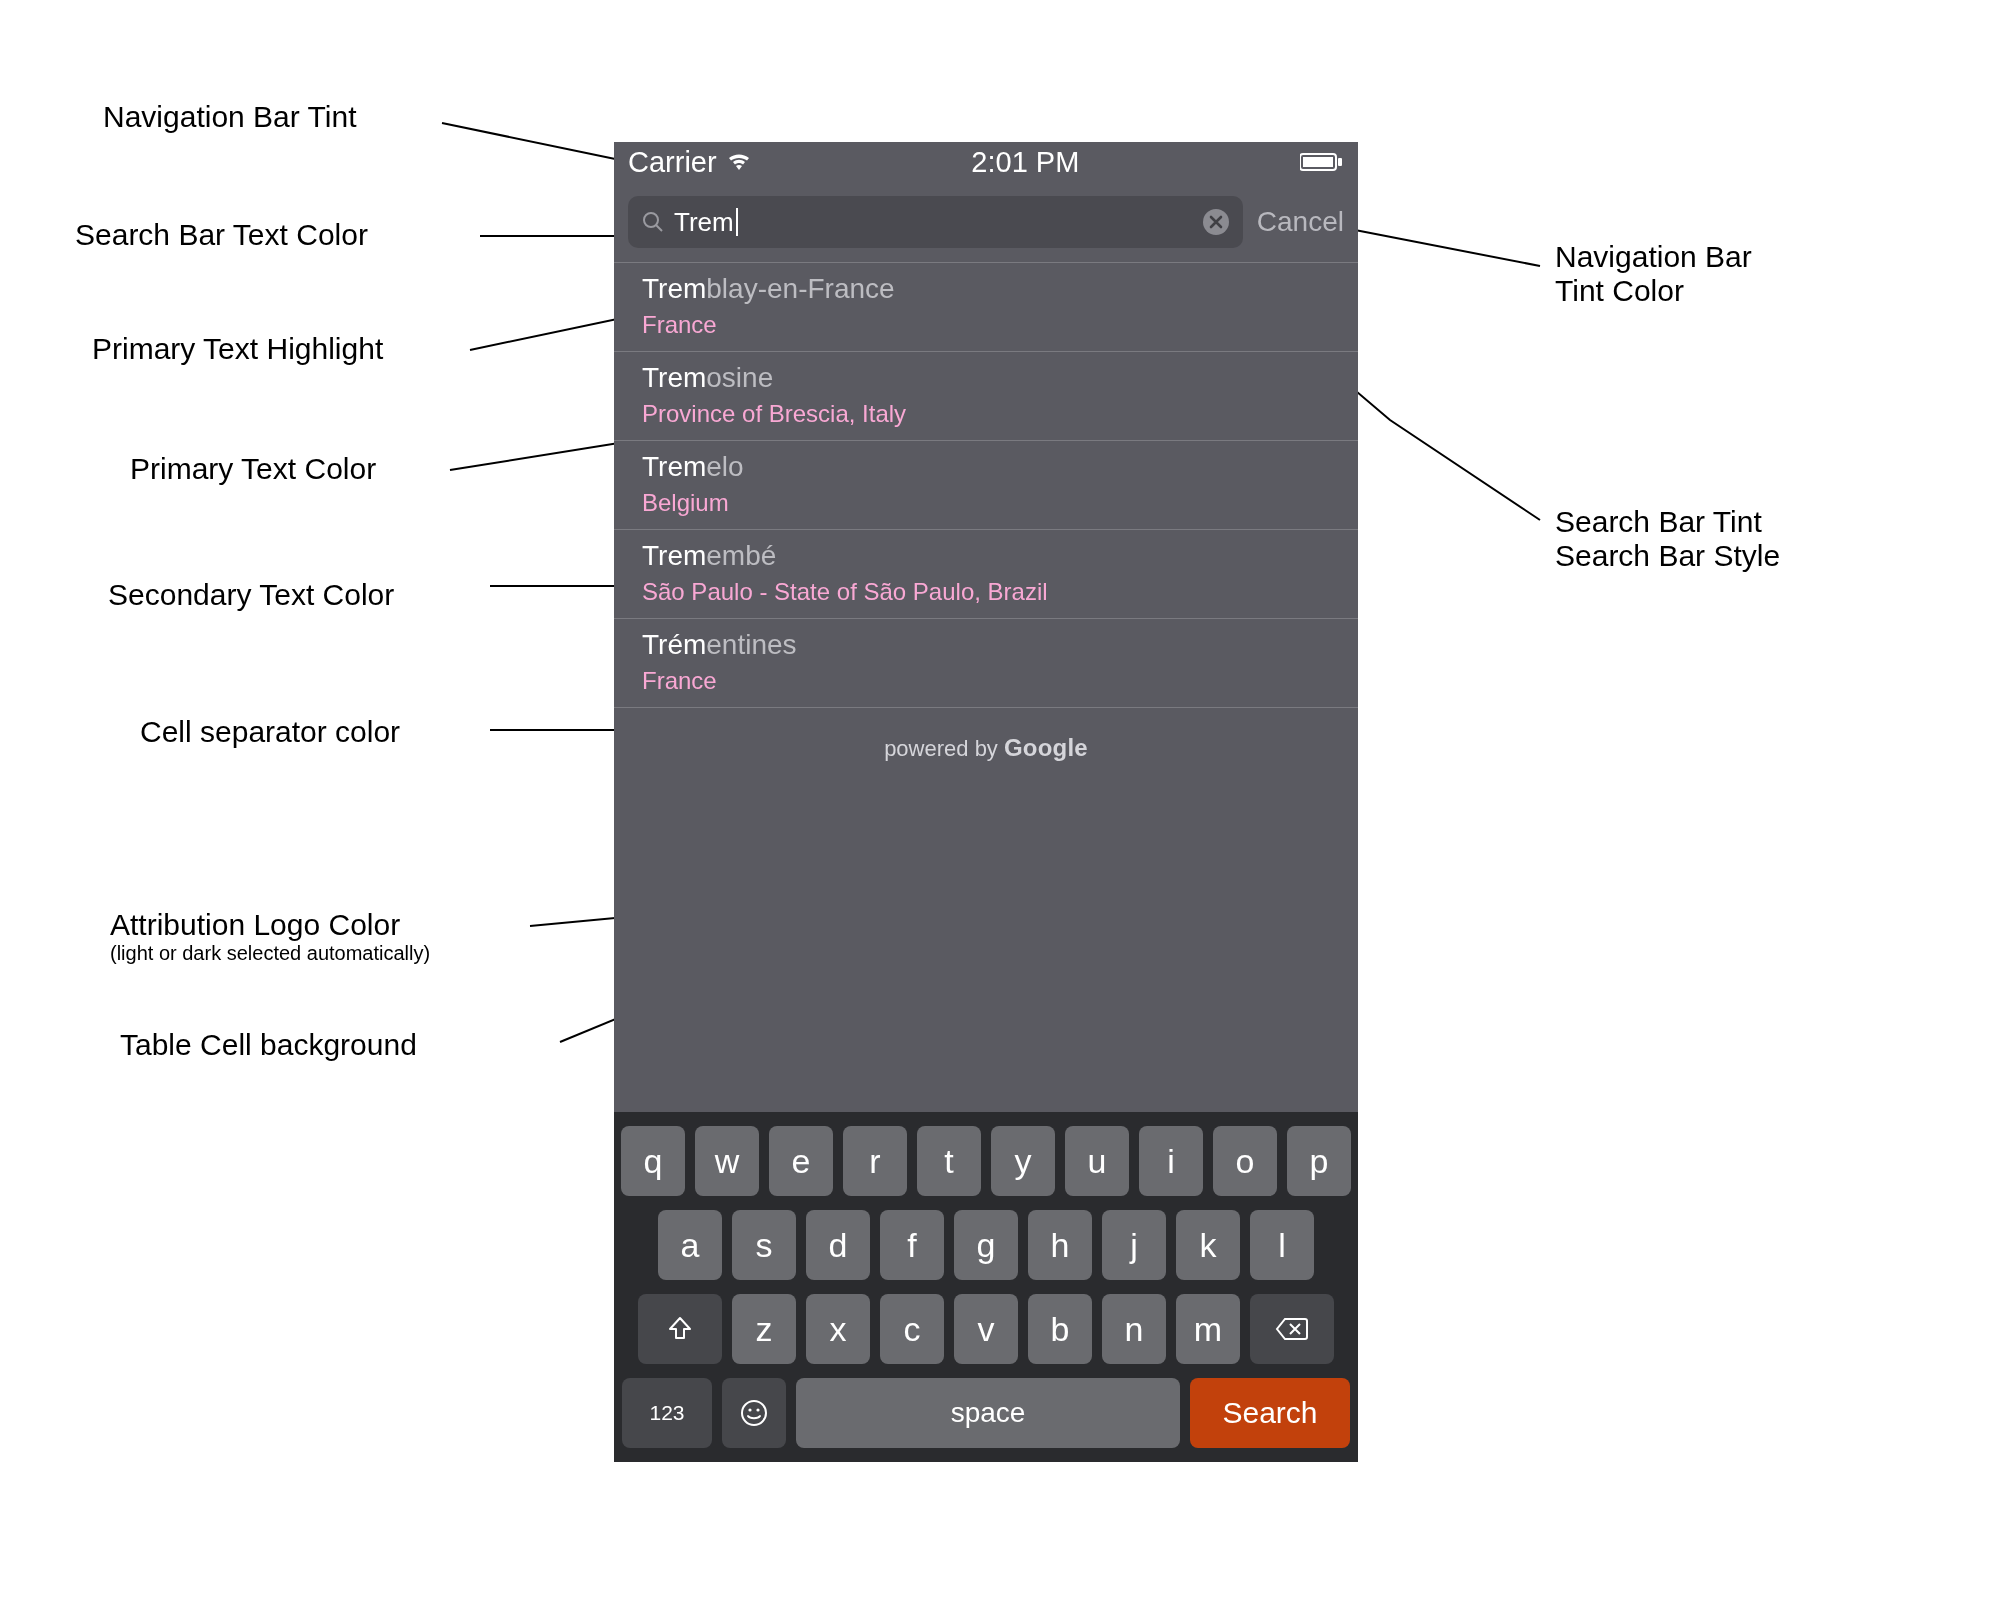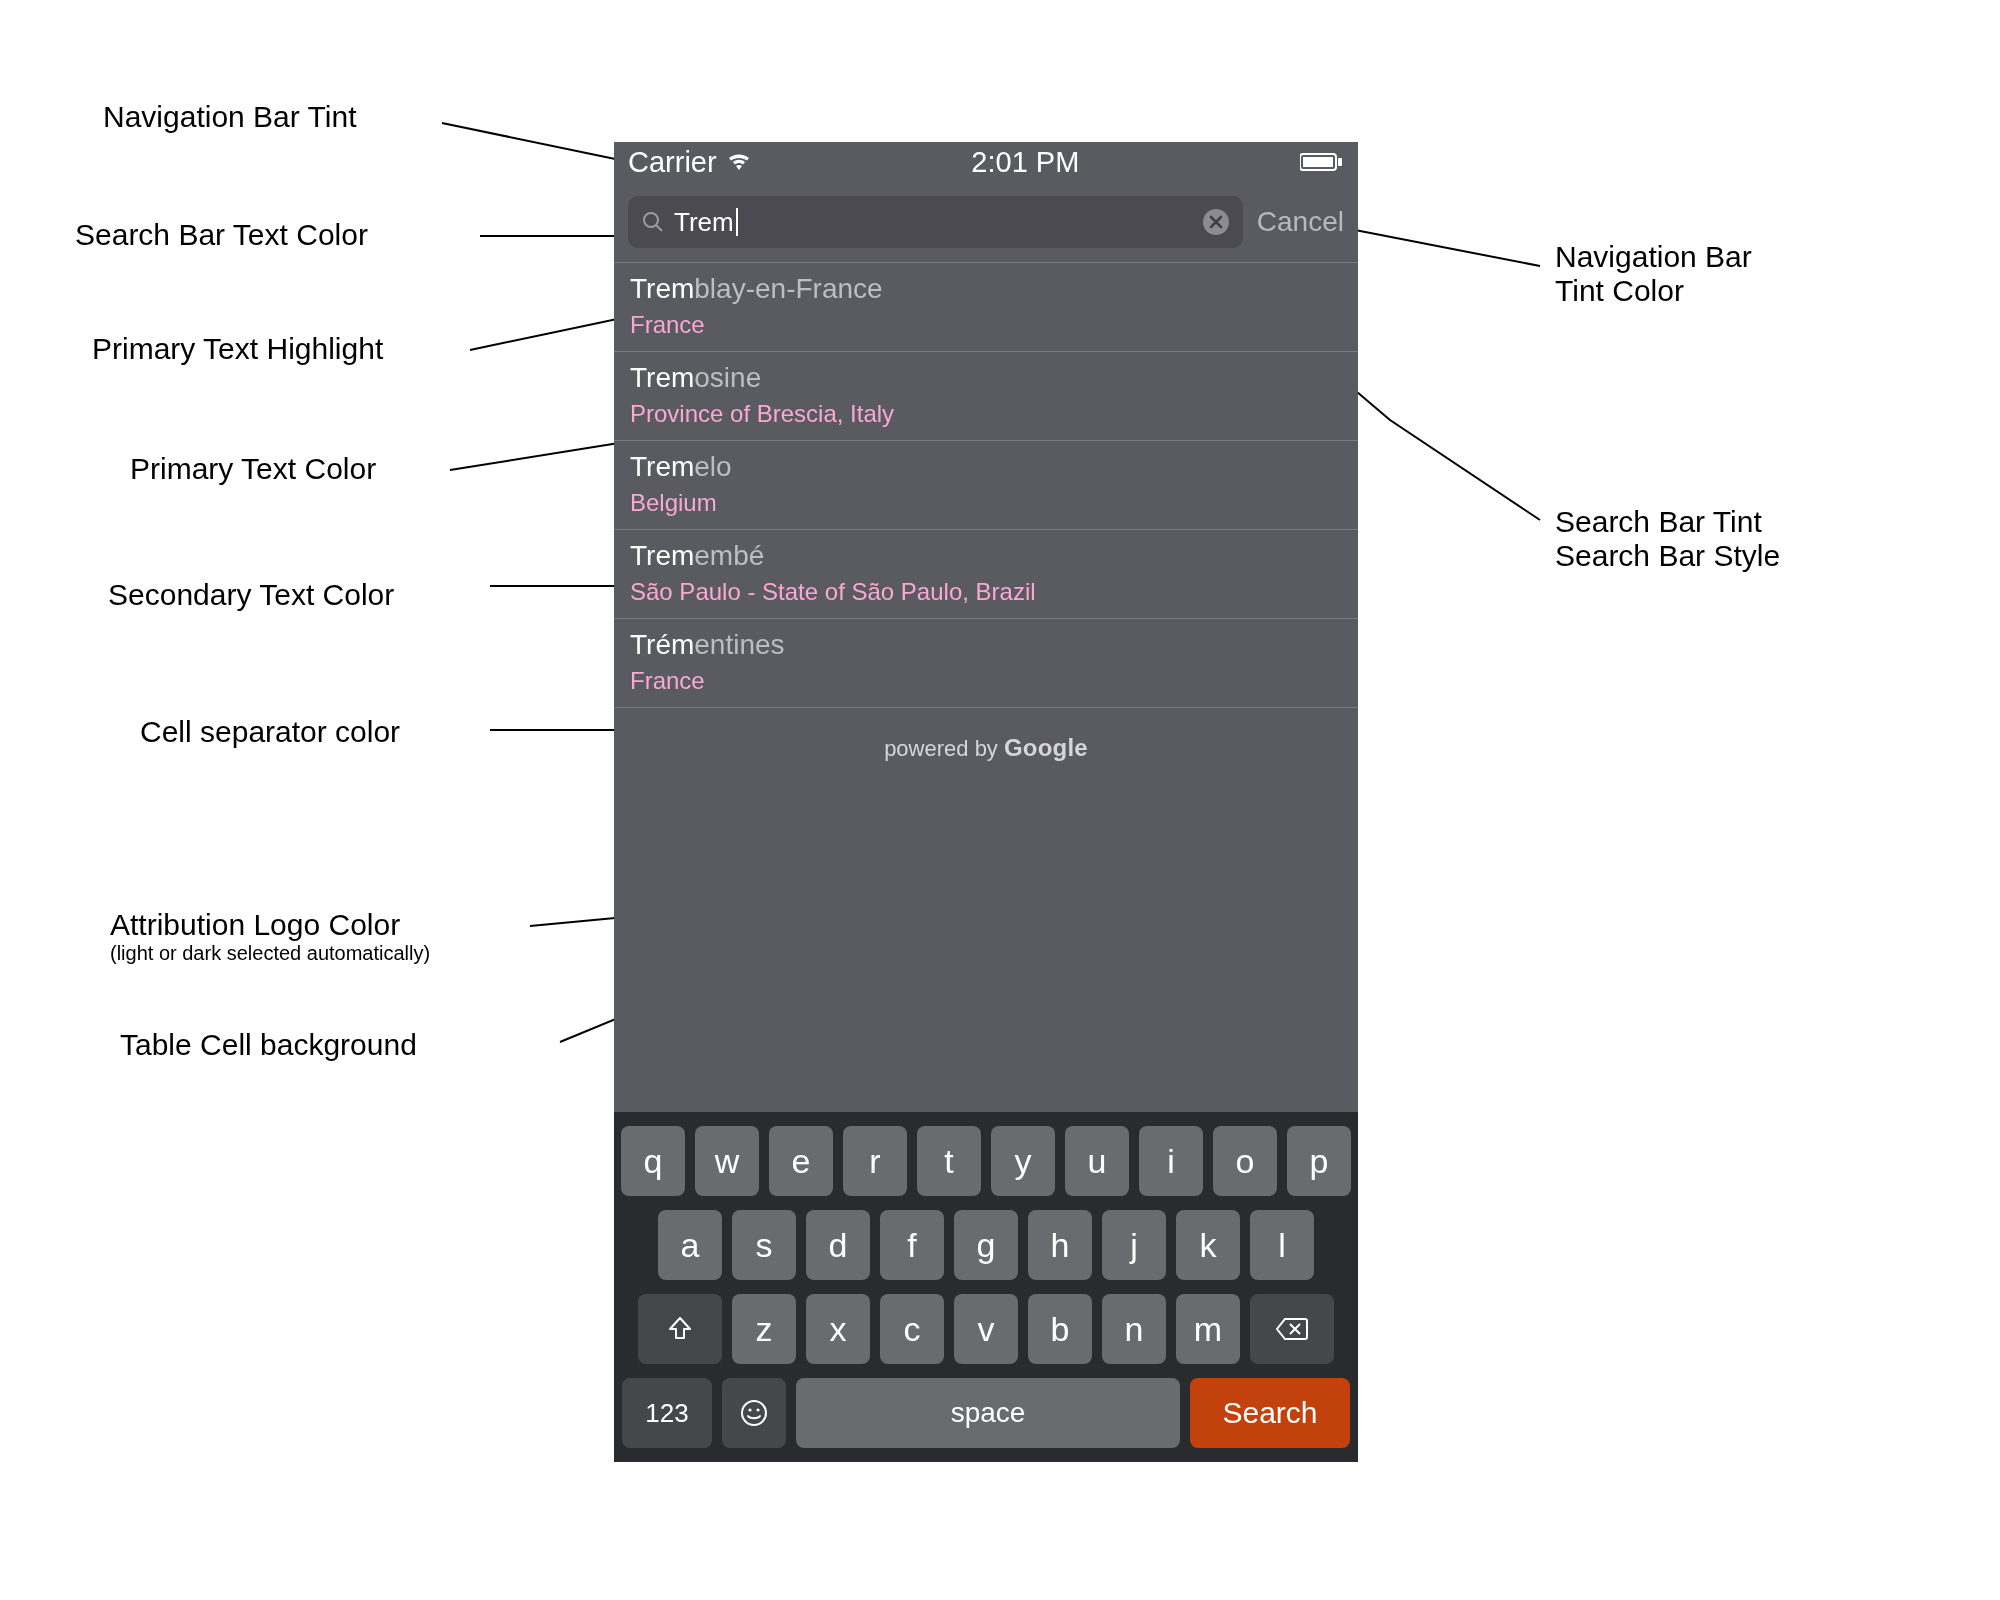--- a/index.html
+++ b/index.html
@@ -61,21 +61,21 @@
   .clear-btn {
     width:26px; height:26px; border-radius:50%; background:#8b8b91;
     display:flex; align-items:center; justify-content:center;
     color:#3f3f44; font-size:18px; font-weight:bold;
   }
   .cancel-btn { color:#b8b8be; font-size:28px; }
 
   .results { }
   .row {
     border-top: 1px solid #7a7a80;
-    padding: 10px 14px 12px 16px;
+    padding: 10px 14px 12px 28px;
   }
   .row:first-child { border-top: 1px solid #7a7a80; }
   .row .primary { font-size: 28px; color:#bdbdc2; }
   .row .primary .hl { color:#ffffff; }
   .row .secondary { font-size: 24px; color:#f9a8d4; margin-top:6px; }
   .sep-bottom { border-top:1px solid #7a7a80; }
 
   .attribution {
     text-align: center;
     padding: 26px 0 40px 0;
@@ -92,21 +92,21 @@
   }
   .krow { display:flex; justify-content:center; gap:10px; margin-bottom:14px; }
   .key {
     background:#6a6b6f; color:#fff; border-radius:8px;
     height:70px; display:flex; align-items:center; justify-content:center;
     font-size:34px; flex:0 0 64px;
   }
   .key.func { background:#46474b; }
   .key.shift { flex:0 0 84px; }
   .key.del  { flex:0 0 84px; }
-  .krow.row4 .key.k123 { flex:0 0 90px; font-size:26px; background:#46474b;}
+  .krow.row4 .key.k123 { flex:0 0 90px; font-size:21px; background:#46474b;}
   .krow.row4 .key.emoji { flex:0 0 64px; background:#46474b; font-size:30px;}
   .krow.row4 .key.space { flex:1; background:#6a6b6f; font-size:28px;}
   .krow.row4 .key.action { flex:0 0 160px; background:#c2410c; font-size:30px;}
   .krow.row4 { margin-bottom:0; }
 
   
   .annot {
     position:absolute;
     color:#000;
     font-family: "Futura", "Avenir Next", "Helvetica Neue", Arial, sans-serif;

